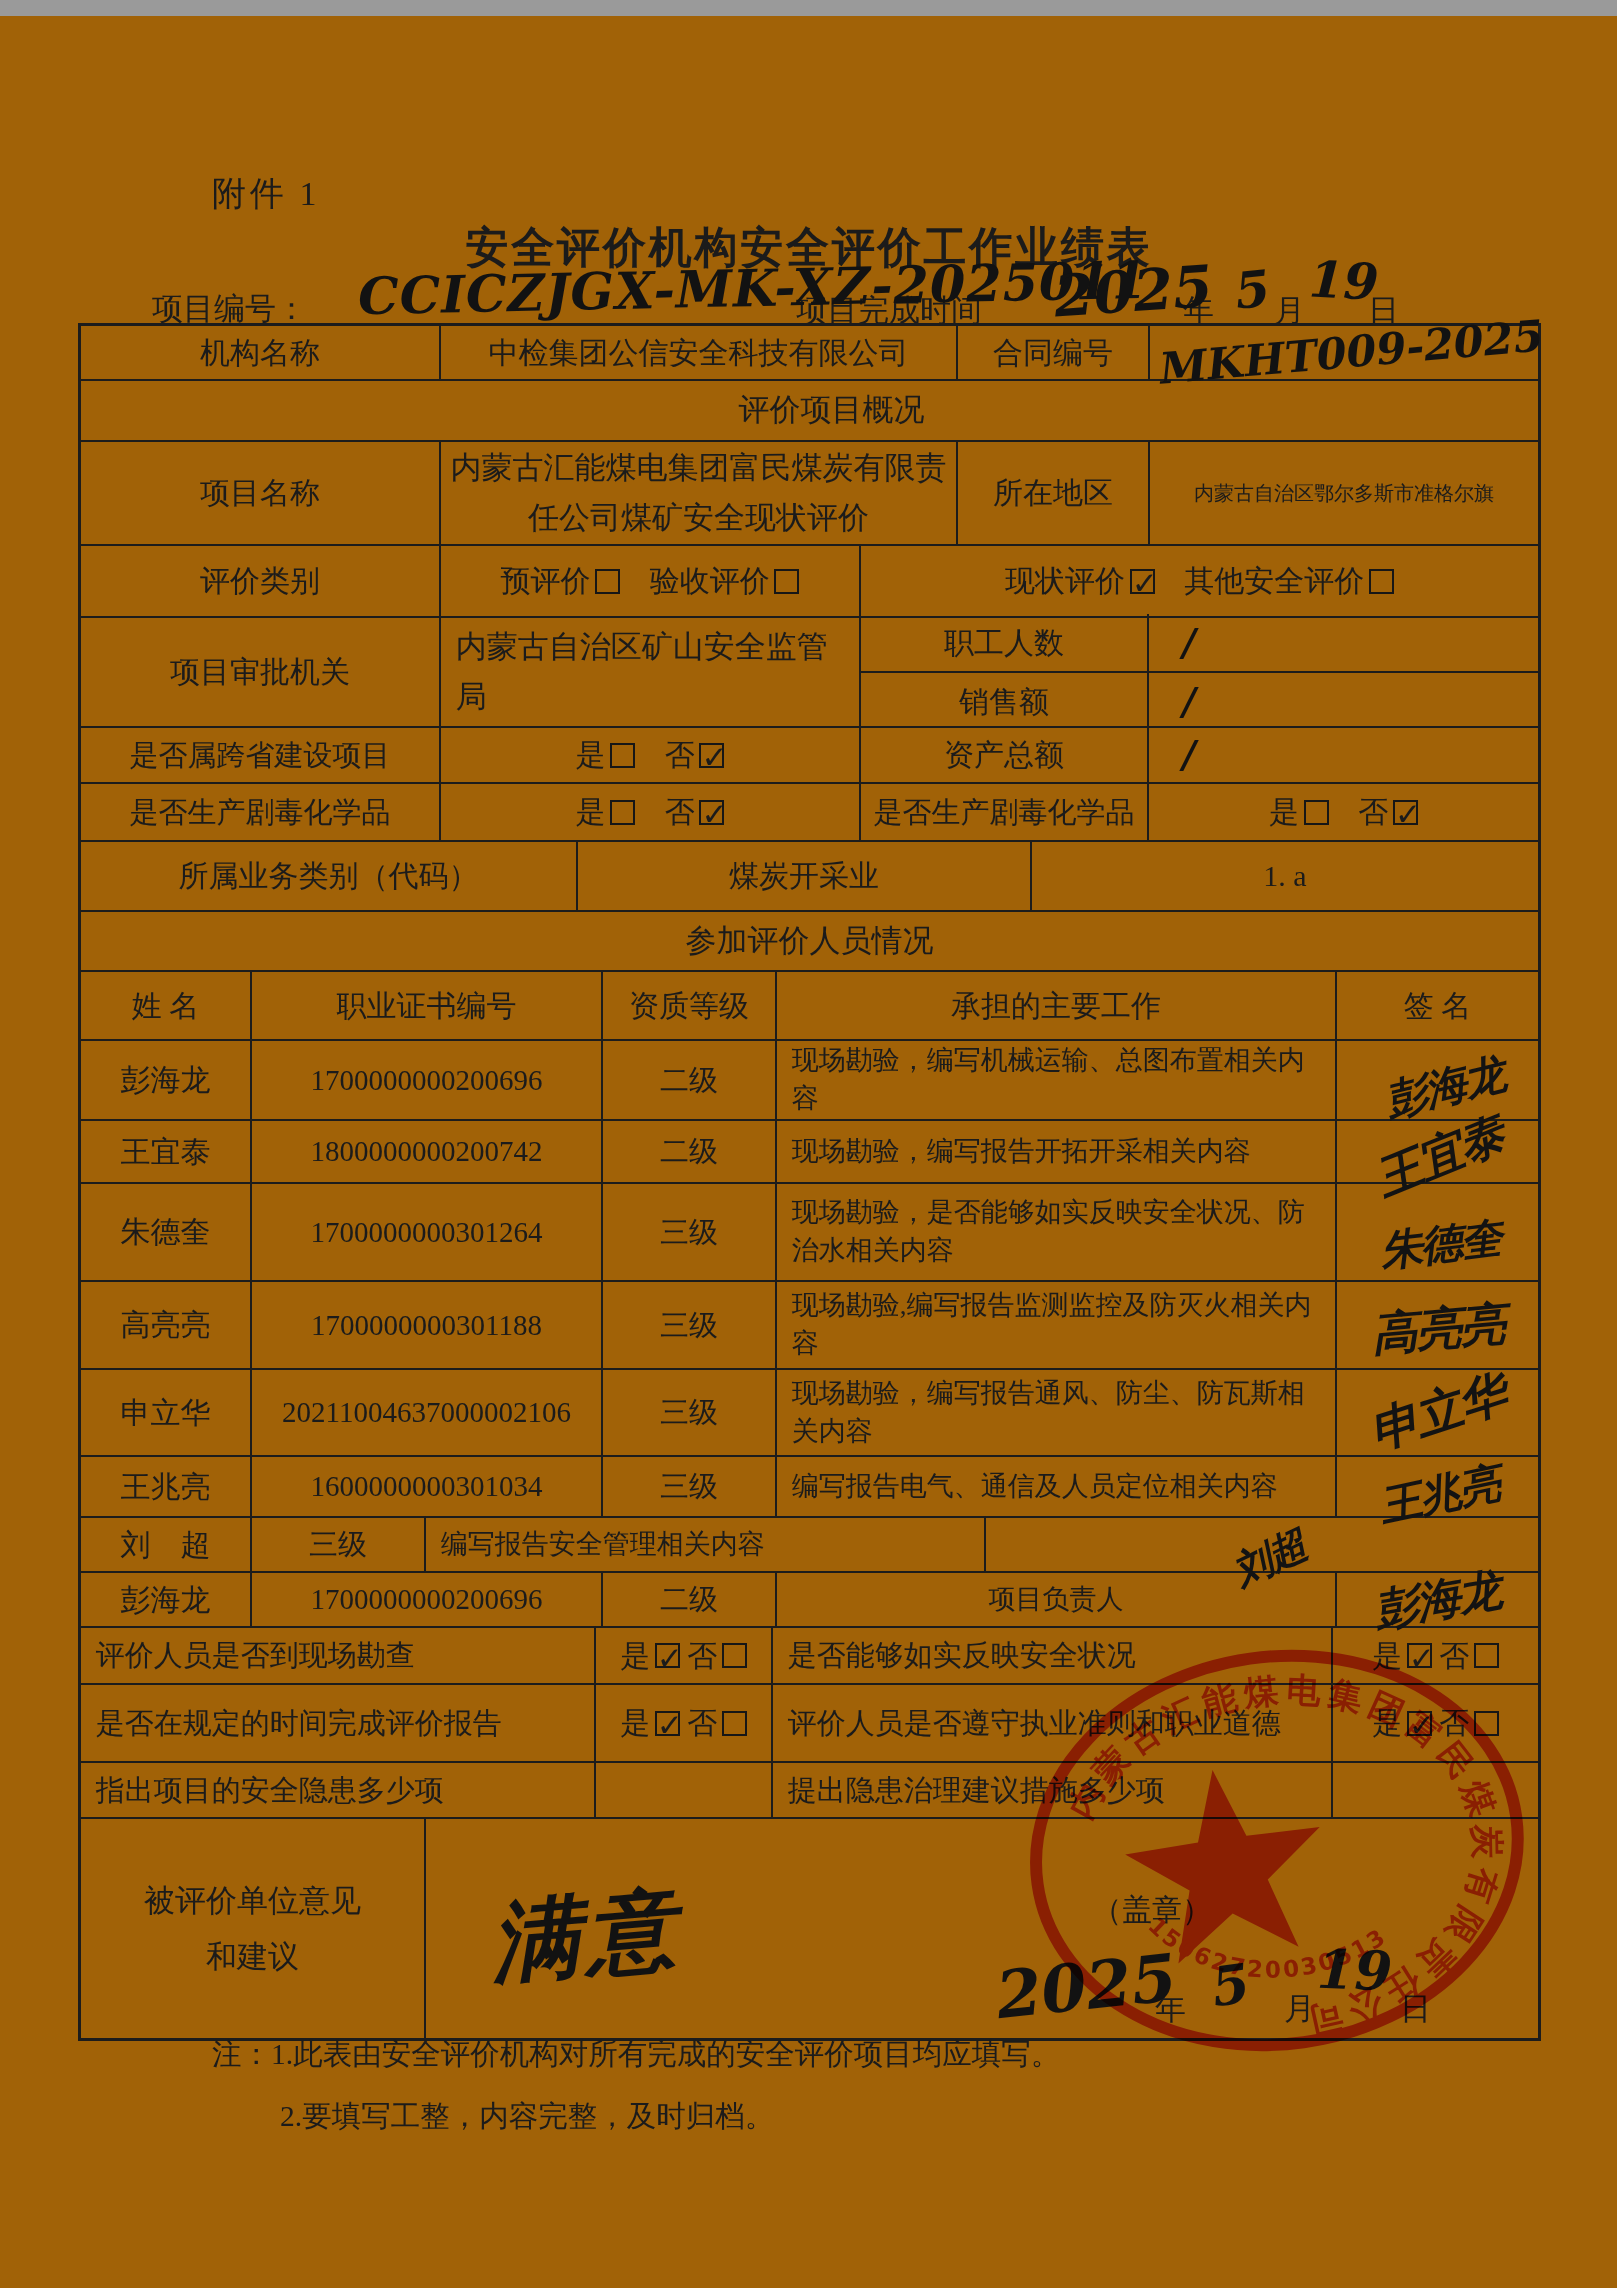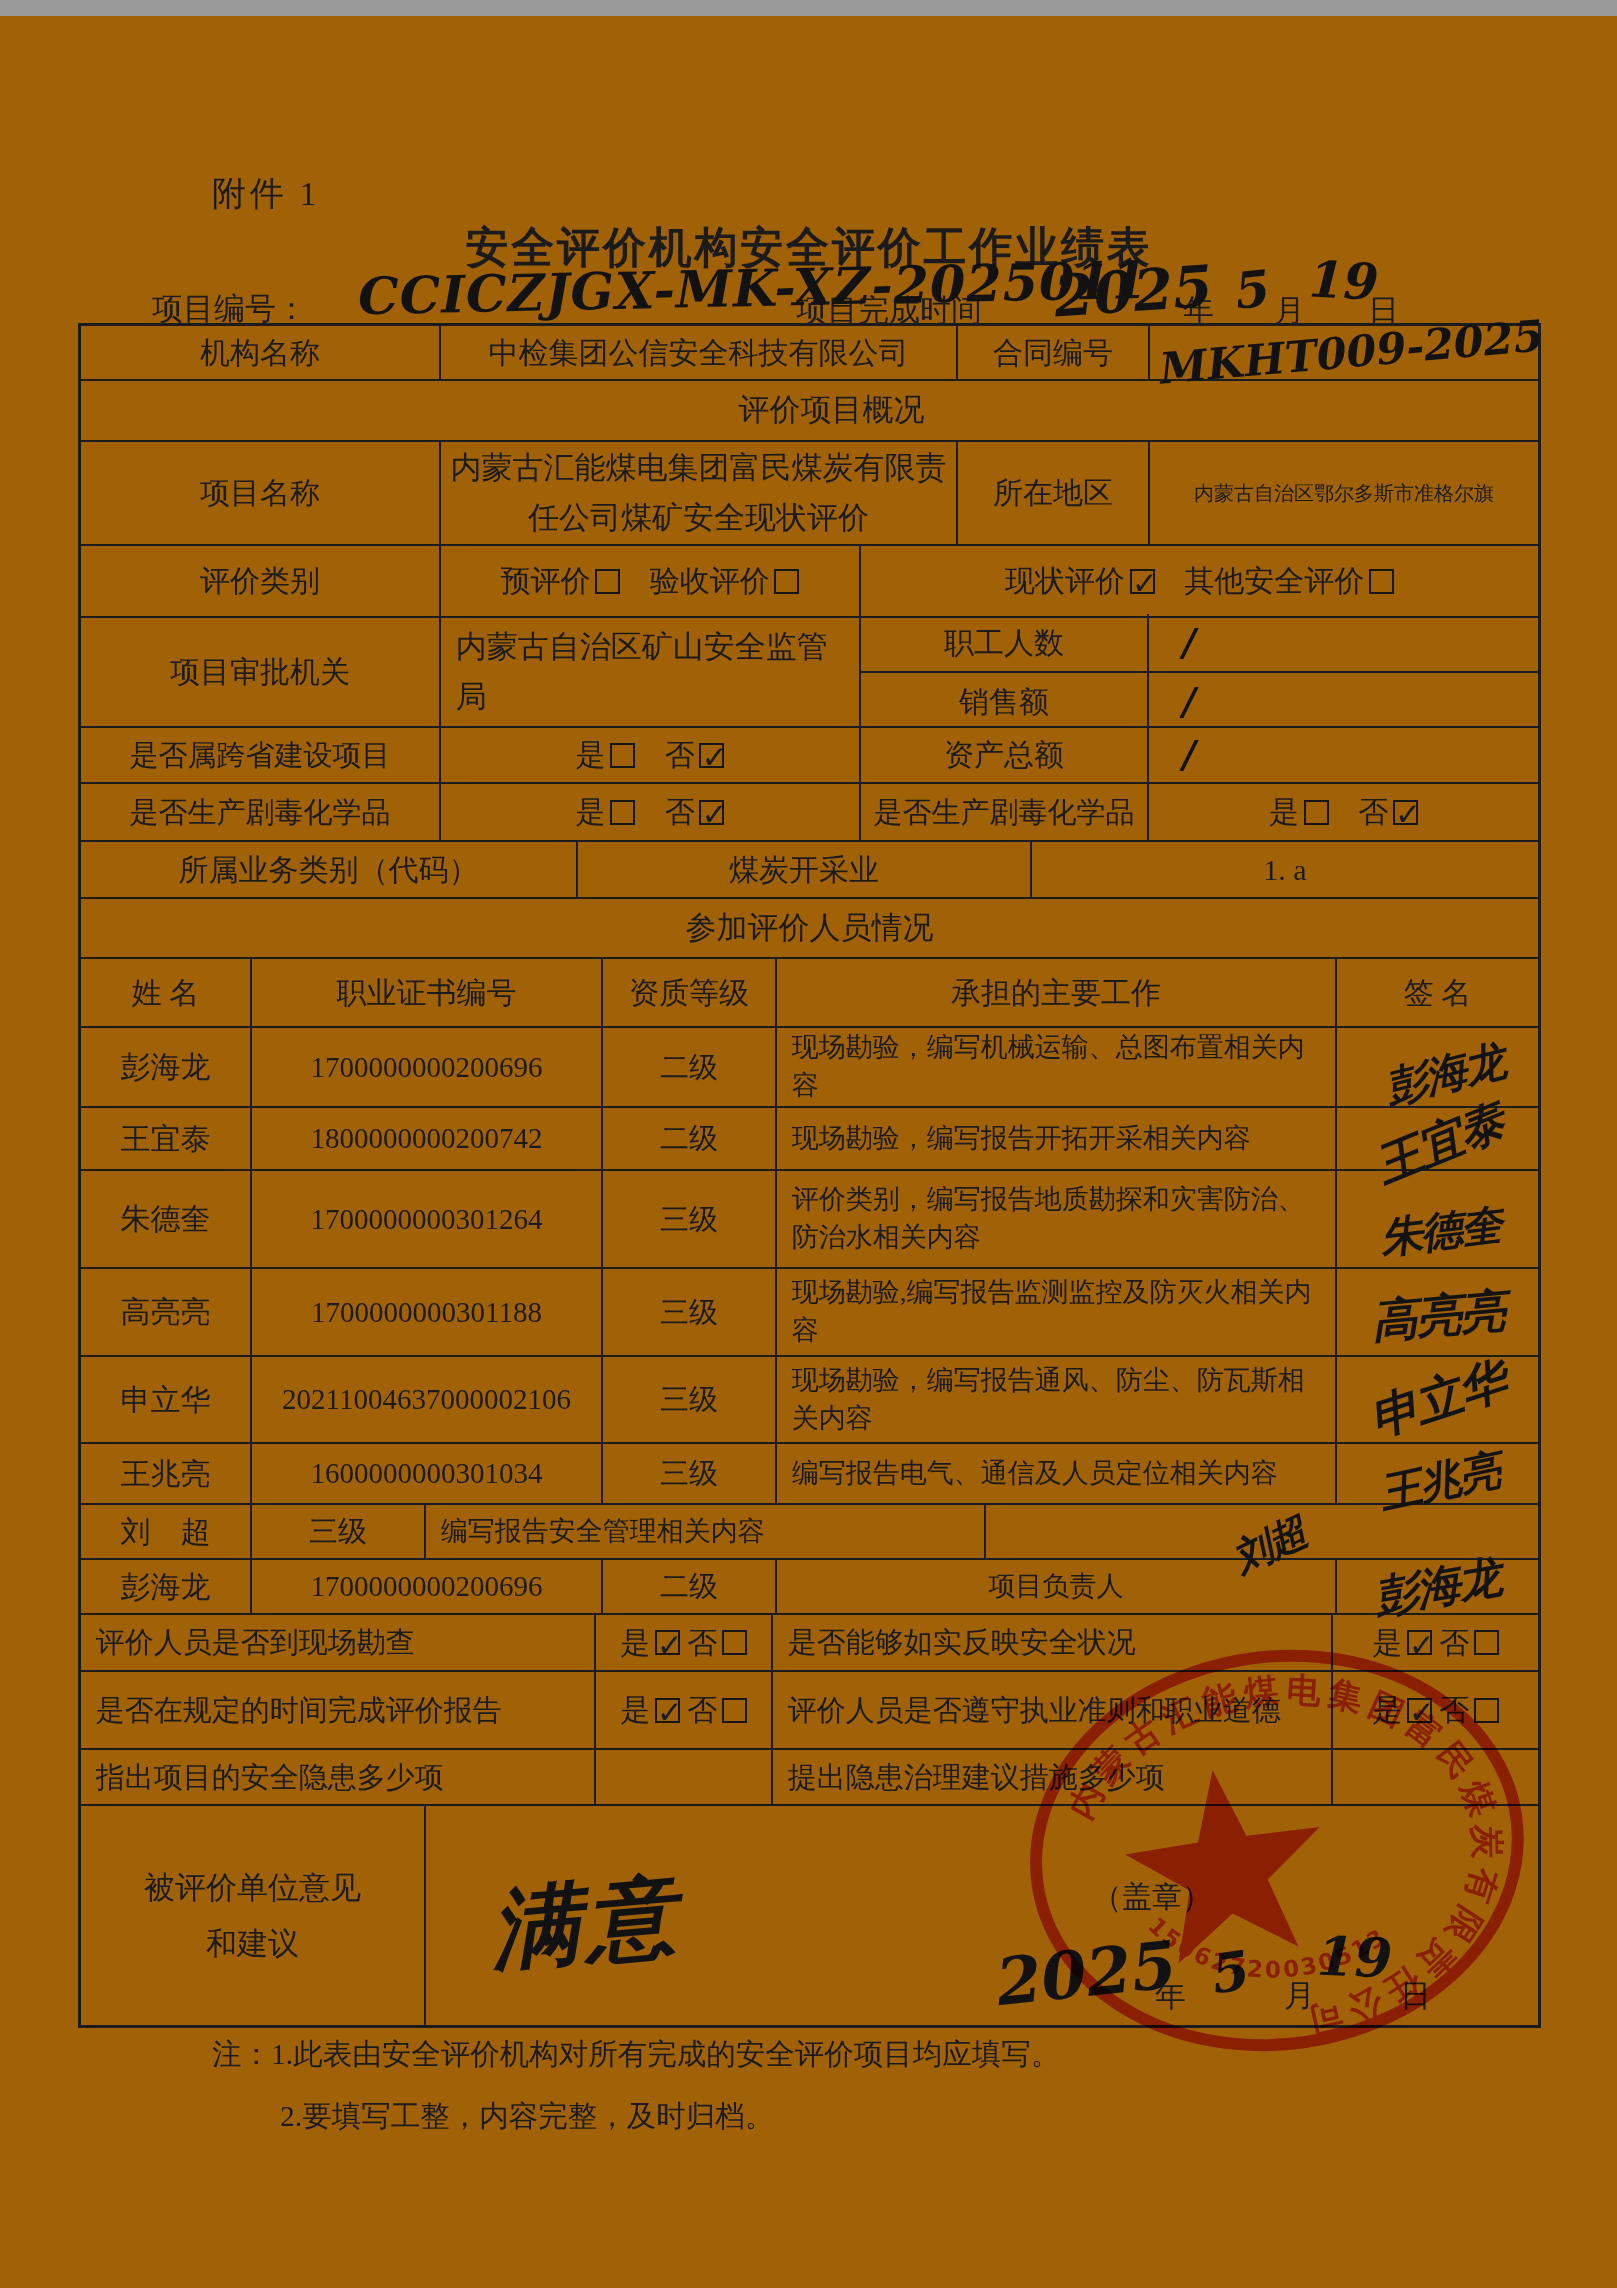--- a/index.html
+++ b/index.html
@@ -176,21 +176,21 @@
       <div class="c sm" style="flex:0 0 288px;">是否生产剧毒化学品</div>
       <div class="c">
         <span>是</span>
           <span class="cb"></span>
         <span class="gap18"></span>
         <span>否</span>
           <span class="cb on"></span>
       </div>
     </div>
 
-    <div class="row" style="height:57px;font-family:Liberation Serif, serif;">
+    <div class="row" style="height:70px;font-family:Liberation Serif, serif;">
       <div class="c" style="flex:0 0 497px;">所属业务类别（代码）</div>
       <div class="c" style="flex:0 0 454px;">煤炭开采业</div>
       <div class="c">1. a</div>
     </div>
 
     <div class="row" style="height:60px;">
       <div class="c" style="font-size:31px;">参加评价人员情况</div>
     </div>
 
     <div class="row" style="height:69px;">
@@ -216,21 +216,21 @@
       <div class="c sm" style="flex:0 0 174px;">二级</div>
       <div class="c left work" style="flex:0 0 560px;">现场勘验，编写报告开拓开采相关内容</div>
       <div class="c sigc">
           <span class="sig">王宜泰</span>
         </div>
     </div>
     <div class="row s3" style="height:98px;">
       <div class="c" style="flex:0 0 171px;">朱德奎</div>
       <div class="c sm" style="flex:0 0 351px;">1700000000301264</div>
       <div class="c sm" style="flex:0 0 174px;">三级</div>
-      <div class="c left work" style="flex:0 0 560px;">评价类别，编写报告地质勘探和灾害防治、防治水相关内容</div>
+      <div class="c left work" style="flex:0 0 560px;">现场勘验，是否能够如实反映安全状况、防治水相关内容</div>
       <div class="c sigc">
           <span class="sig">朱德奎</span>
         </div>
     </div>
     <div class="row s4" style="height:88px;">
       <div class="c" style="flex:0 0 171px;">高亮亮</div>
       <div class="c sm" style="flex:0 0 351px;">1700000000301188</div>
       <div class="c sm" style="flex:0 0 174px;">三级</div>
       <div class="c left work" style="flex:0 0 560px;">现场勘验,编写报告监测监控及防灭火相关内容</div>
       <div class="c sigc">

